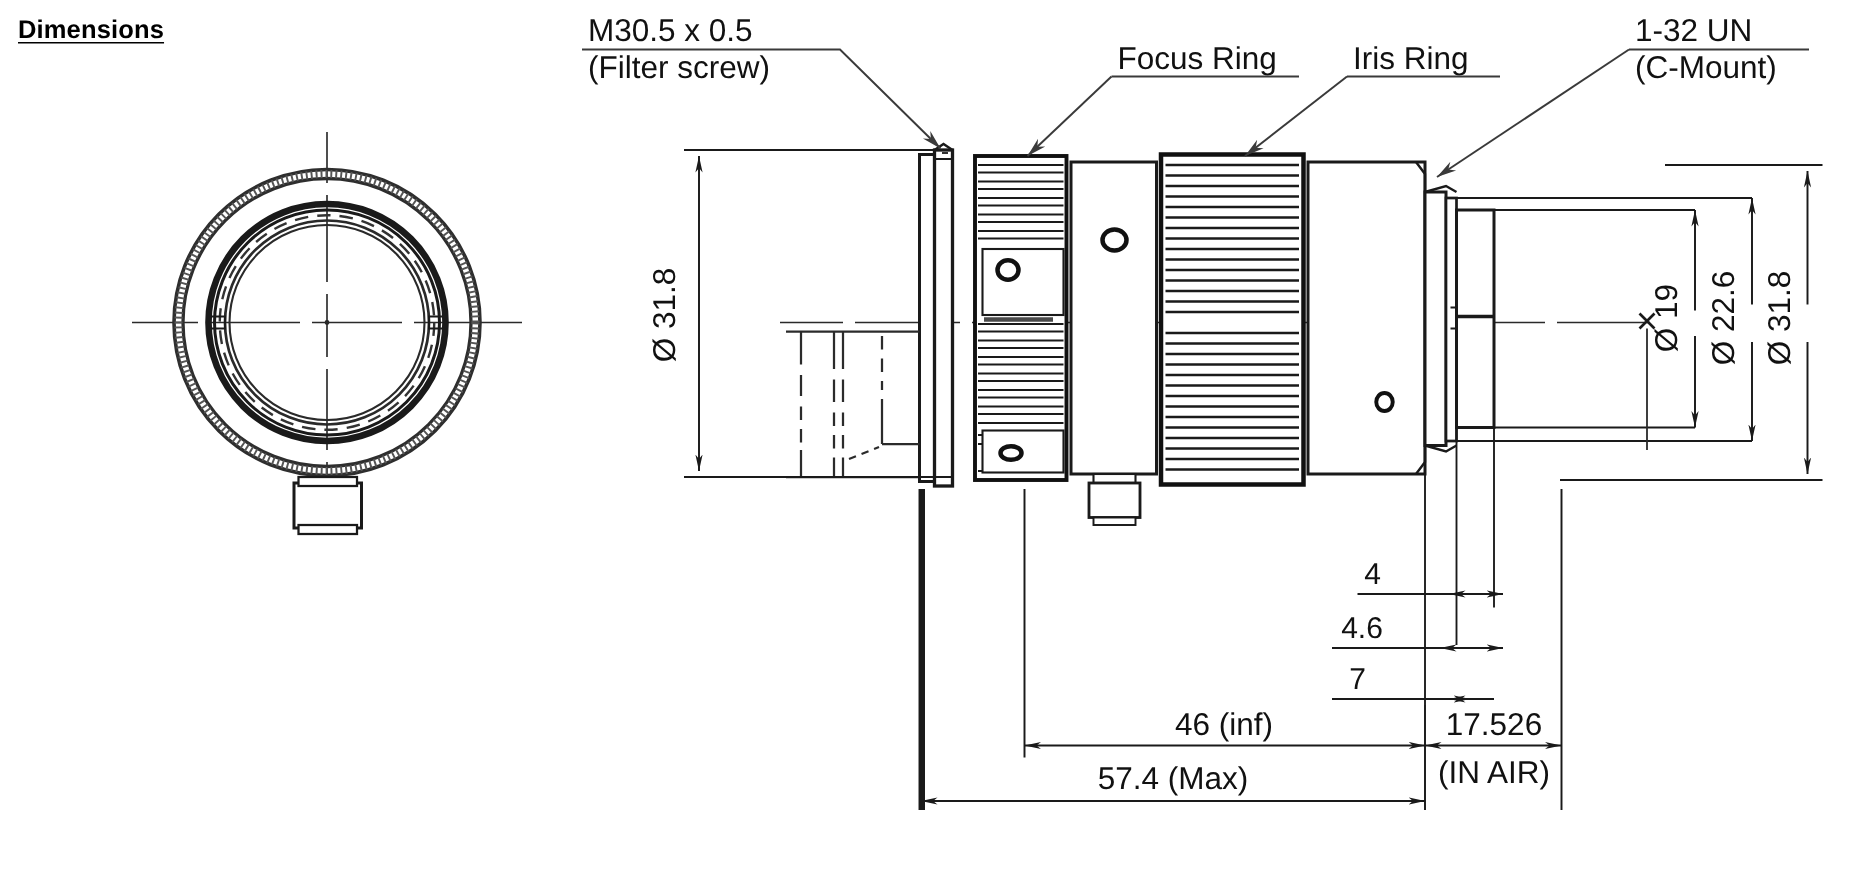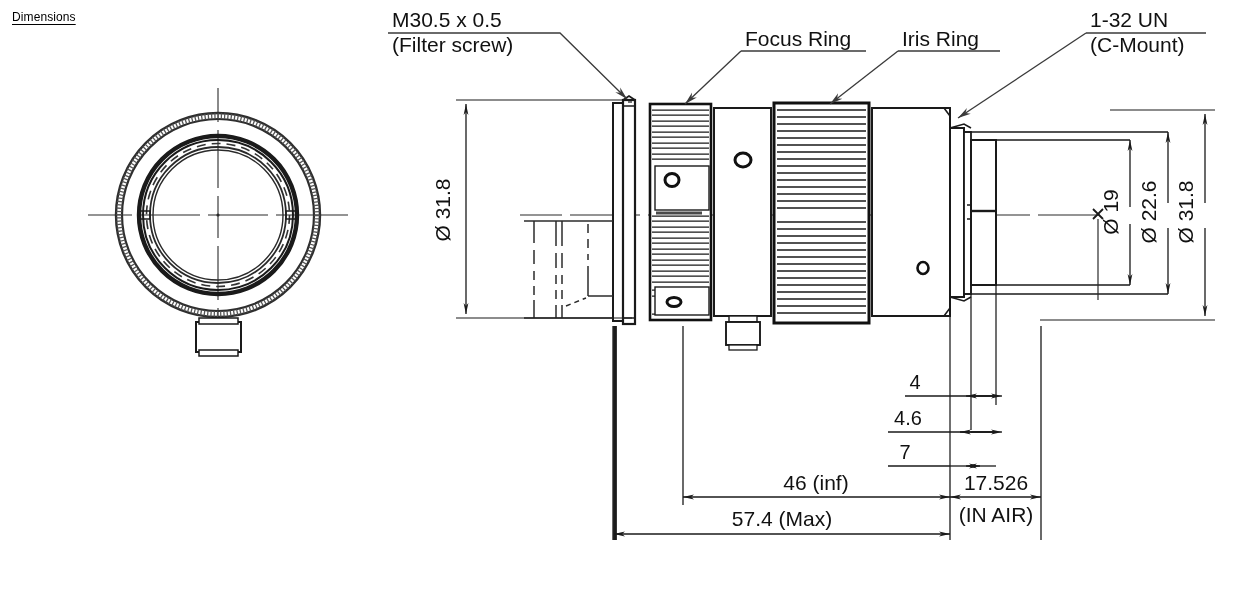--- a/index.html
+++ b/index.html
@@ -9,22 +9,22 @@
     font-family:"Liberation Sans", sans-serif;
     color:#1a1a1a;
     position:relative;
     overflow:hidden;
   }
   #stage{position:relative;width:1244px;height:592px;}
   #dwg{position:absolute;left:0;top:0;width:1244px;height:592px;}
   .title{
     position:absolute;
     left:12px;top:10px;
-    font-size:12px;
-    font-weight:normal;
+    font-size:17px;
+    font-weight:bold;
     letter-spacing:0.1px;
     text-decoration:underline;
     text-underline-offset:3px;
     color:#000;
     white-space:nowrap;
   }
   
   text{
     font-family:"Liberation Sans", sans-serif;
     fill:#111111;

